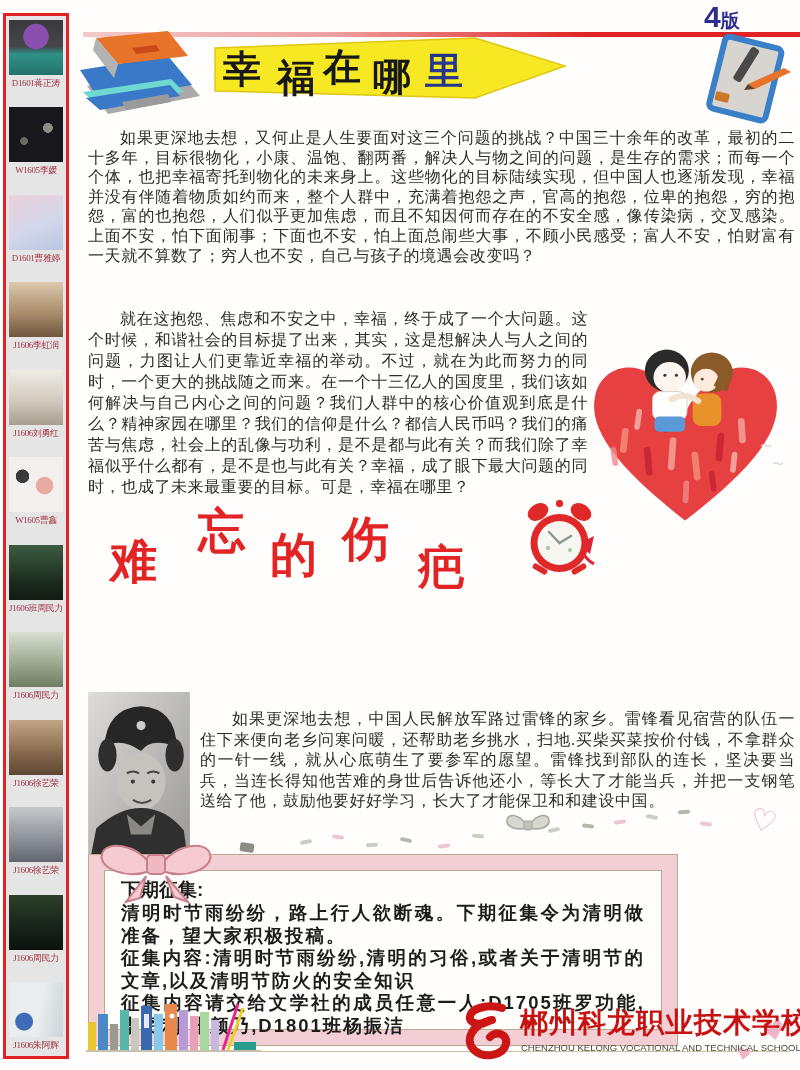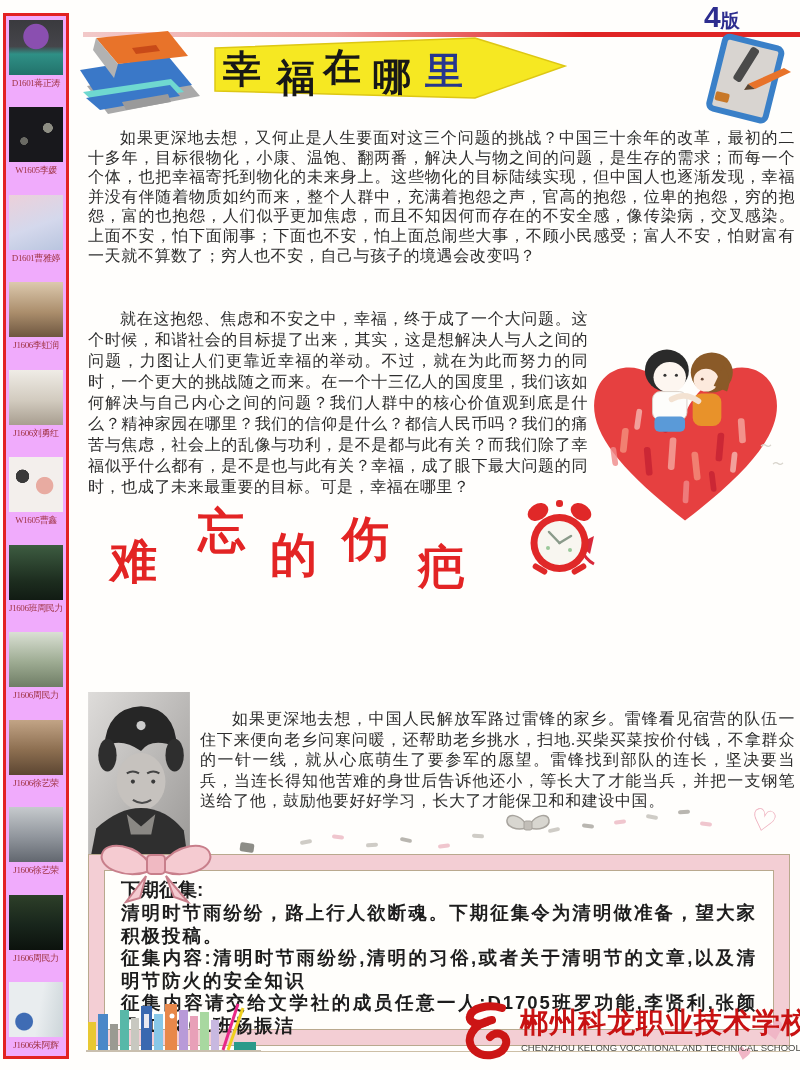--- a/index.html
+++ b/index.html
@@ -9,21 +9,21 @@
 
   
   #edition{position:absolute;top:0px;left:704px;color:#2d2d8f;font-family:"Liberation Sans",sans-serif;font-weight:bold;}
   #edition .num{font-size:30px;}
   #edition .suf{font-size:19px;}
   #header-rule{position:absolute;left:83px;top:32px;width:717px;height:5px;
                background:linear-gradient(to right,#f2c9c9,#ef9f9f 35%,#e02424 70%,#e02424);}
 
   
   #sidebar{position:absolute;left:3px;top:13px;width:66px;height:1046px;box-sizing:border-box;
-           border:3px solid #e22222;background:#f0abfc;display:flex;flex-direction:column;
+           border:3px solid #e22222;background:#e5e5e5;display:flex;flex-direction:column;
            justify-content:space-between;padding:4px 2px;}
   .side-item{display:flex;flex-direction:column;align-items:center;}
   .thumb{width:54px;height:55px;}
   .side-label{font-size:9px;color:#a03545;white-space:nowrap;margin-top:2px;letter-spacing:-0.4px;}
   .th1{background:radial-gradient(circle at 50% 30%,#8a4fb0 0 26%,rgba(0,0,0,0) 28%),
        linear-gradient(180deg,#3a3a3e 0%,#45454a 48%,#2f9086 62%,#22726b 100%);}
   .th2{background:radial-gradient(circle at 72% 38%,#8d8d83 0 9%,rgba(0,0,0,0) 10%),
        radial-gradient(circle at 28% 62%,#6a6a64 0 7%,rgba(0,0,0,0) 8%),#18181c;}
   .th3{background:linear-gradient(160deg,#ecd0da 0%,#d4d8ec 55%,#b9c5df 100%);}
   .th4{background:linear-gradient(180deg,#dcc9ae 0%,#ab8e6c 55%,#6e5640 100%);}
@@ -50,21 +50,21 @@
   #hp1{left:88px;top:112px;width:707px;font-size:16px;line-height:19.6px;}
   #hp2{left:88px;top:292px;width:500px;font-size:16px;line-height:21px;}
   #sp1{left:88px;top:587px;width:707px;font-size:16px;line-height:20.5px;}
   #sp2{left:200px;top:693px;width:595px;font-size:16px;line-height:20.6px;}
 
   
   #scar-title{position:absolute;left:110px;top:502px;width:420px;height:95px;}
   .schar{position:absolute;font-size:47px;color:#e32424;font-weight:600;line-height:1;}
 
   
-  #ann-box{position:absolute;left:88px;top:854px;width:702px;height:192px;box-sizing:border-box;
+  #ann-box{position:absolute;left:88px;top:854px;width:590px;height:192px;box-sizing:border-box;
            background:#f3ced4;border:1px solid #b9a98e;}
   #ann-inner{position:absolute;left:15px;top:15px;right:15px;bottom:15px;background:#fffefb;
              border:1px solid #b9a98e;padding:6px 16px;box-sizing:border-box;
              font-family:"Liberation Sans",sans-serif;color:#1d1d1d;}
   #ann-heading{font-size:19px;font-weight:bold;line-height:25px;}
   .ann-line{font-size:18.5px;font-weight:bold;line-height:22.5px;letter-spacing:2px;text-align:justify;}
   #under-line{position:absolute;left:88px;top:1051px;width:702px;height:1px;background:#cdbfa6;}
 
   
   #school-name{position:absolute;left:520px;top:1004px;font-family:"Liberation Sans",sans-serif;

